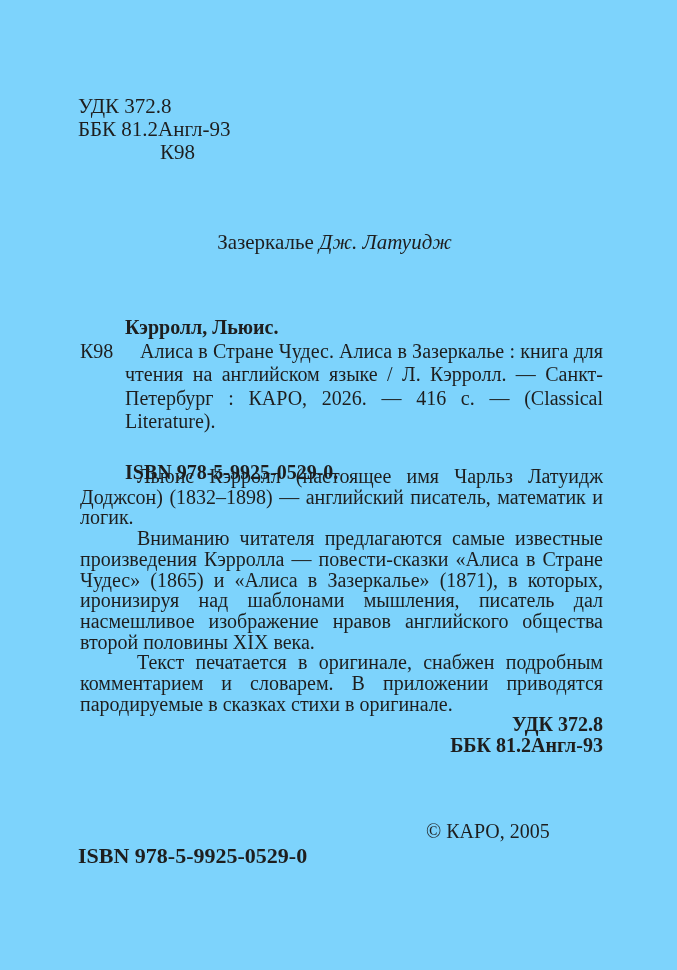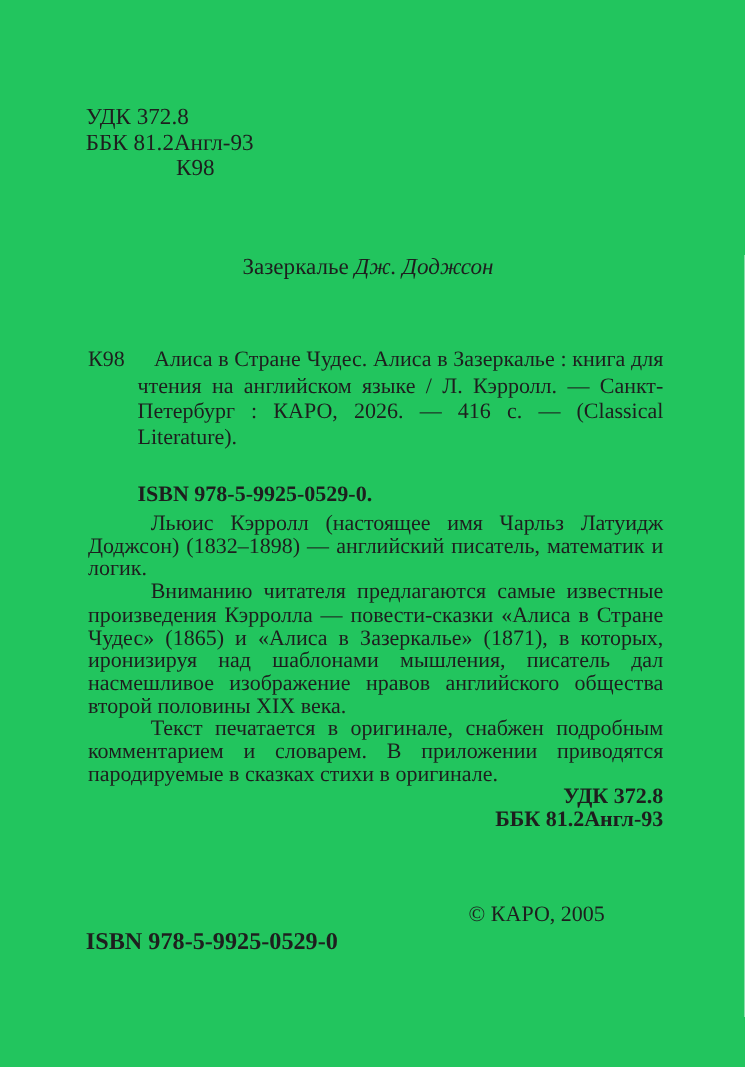--- a/index.html
+++ b/index.html
@@ -4,21 +4,21 @@
 <style>
   html, body {
     margin: 0;
     padding: 0;
     background: #ffffff;
   }
   .page {
     position: relative;
     width: 677px;
     height: 970px;
-    background: #22c55e;
+    background: #7dd3fc;
     font-family: "Liberation Serif", "DejaVu Serif", serif;
     color: #1e1e1e;
     overflow: hidden;
   }
 
   
   .class-top {
     position: absolute;
     left: 78px;
     top: 95px;
@@ -123,24 +123,25 @@
 <div class="page">
 
   <div class="class-top">
     <div>УДК 372.8</div>
     <div>ББК 81.2Англ-93</div>
     <div class="author-sign">К98</div>
   </div>
 
   <div class="illustrations">
     <span>Зазеркалье</span>
-    <em>Дж. Доджсон</em>
+    <em>Дж. Латуидж</em>
   </div>
 
   <div class="catalog">
+    <p class="author-heading">Кэрролл, Льюис.</p>
     <div class="desc-wrap">
       <span class="author-sign">К98</span>
       <p class="description">Алиса в Стране Чудес. Алиса в Зазеркалье : книга для чтения на английском языке / Л. Кэрролл. — Санкт-Петербург : КАРО, 2026. — 416 с. — (Classical Literature).</p>
     </div>
     <p class="isbn-line">ISBN 978-5-9925-0529-0.</p>
   </div>
 
   <div class="annotation">
     <p>Льюис Кэрролл (настоящее имя Чарльз Латуидж Доджсон) (1832–1898) — английский писатель, математик и логик.</p>
     <p>Вниманию читателя предлагаются самые известные произведения Кэрролла — повести-сказки «Алиса в Стране Чудес» (1865) и «Алиса в Зазеркалье» (1871), в которых, иронизируя над шаблонами мышления, писатель дал насмешливое изображение нравов английского общества второй половины XIX века.</p>

